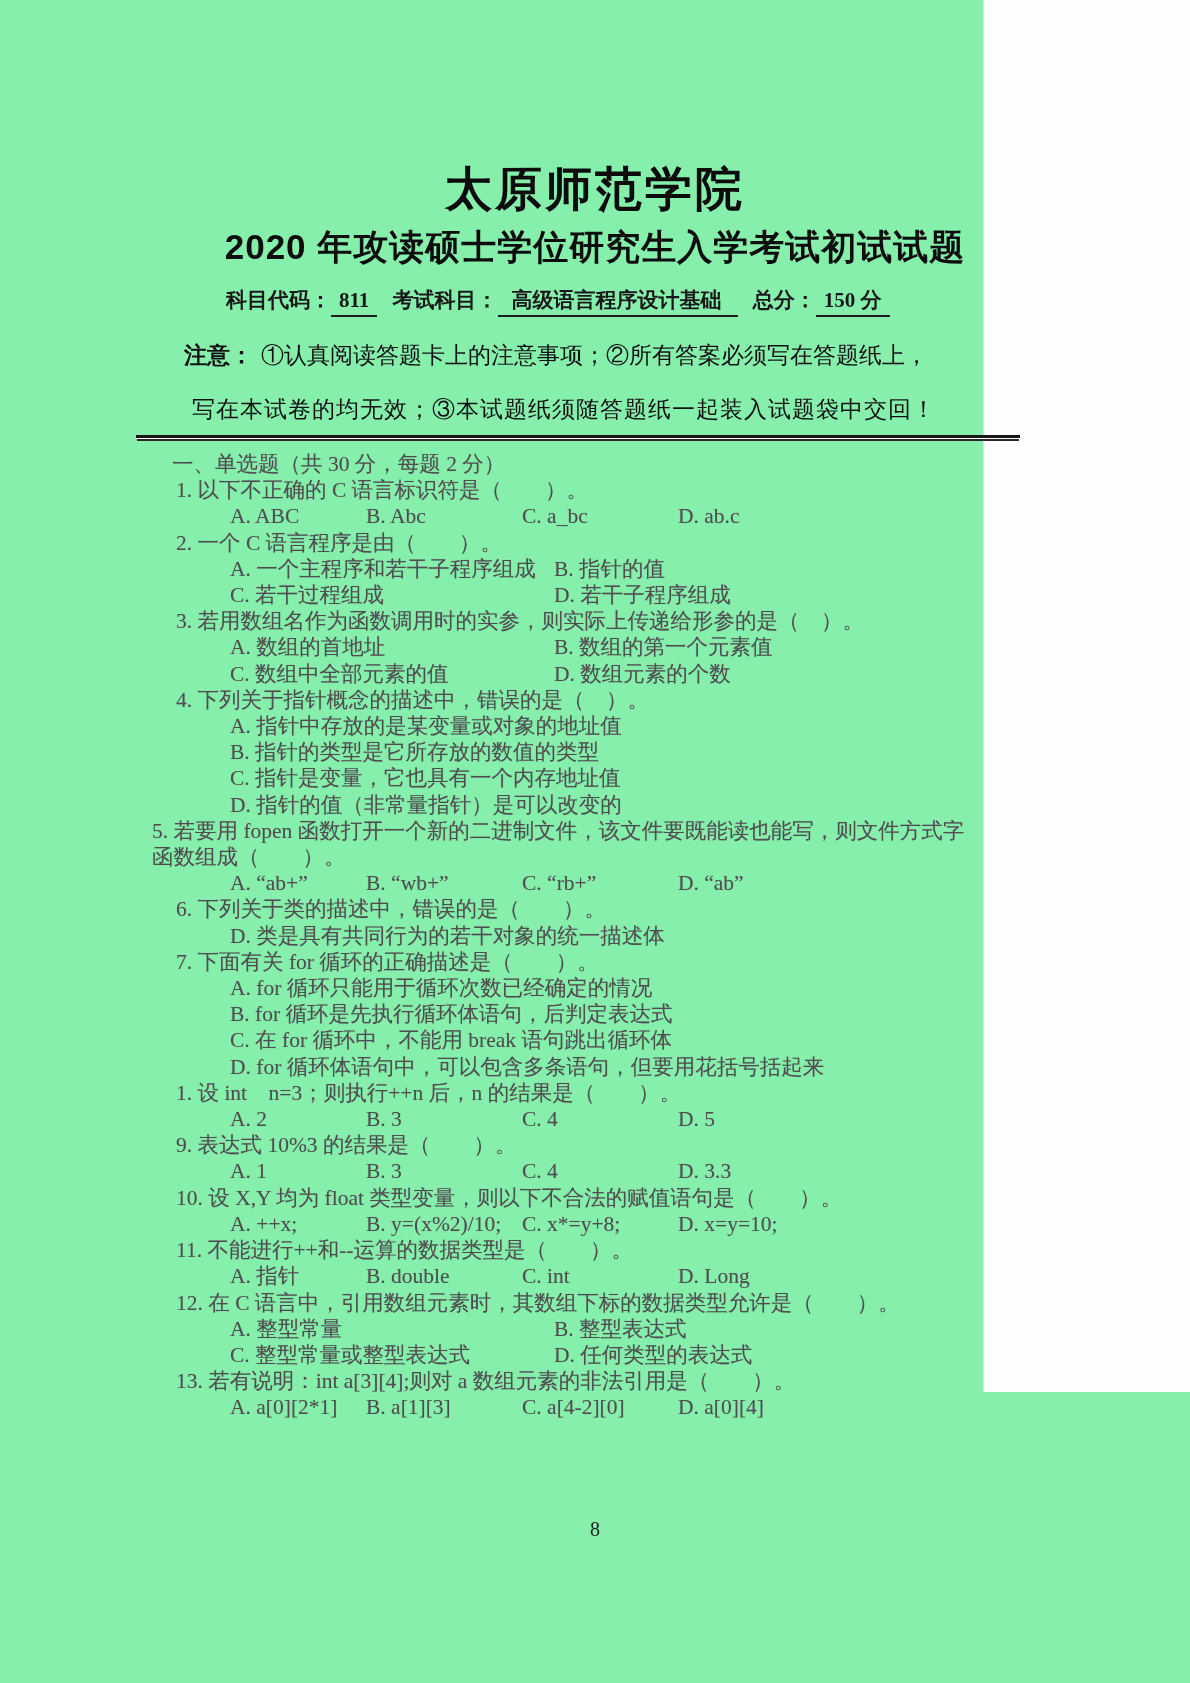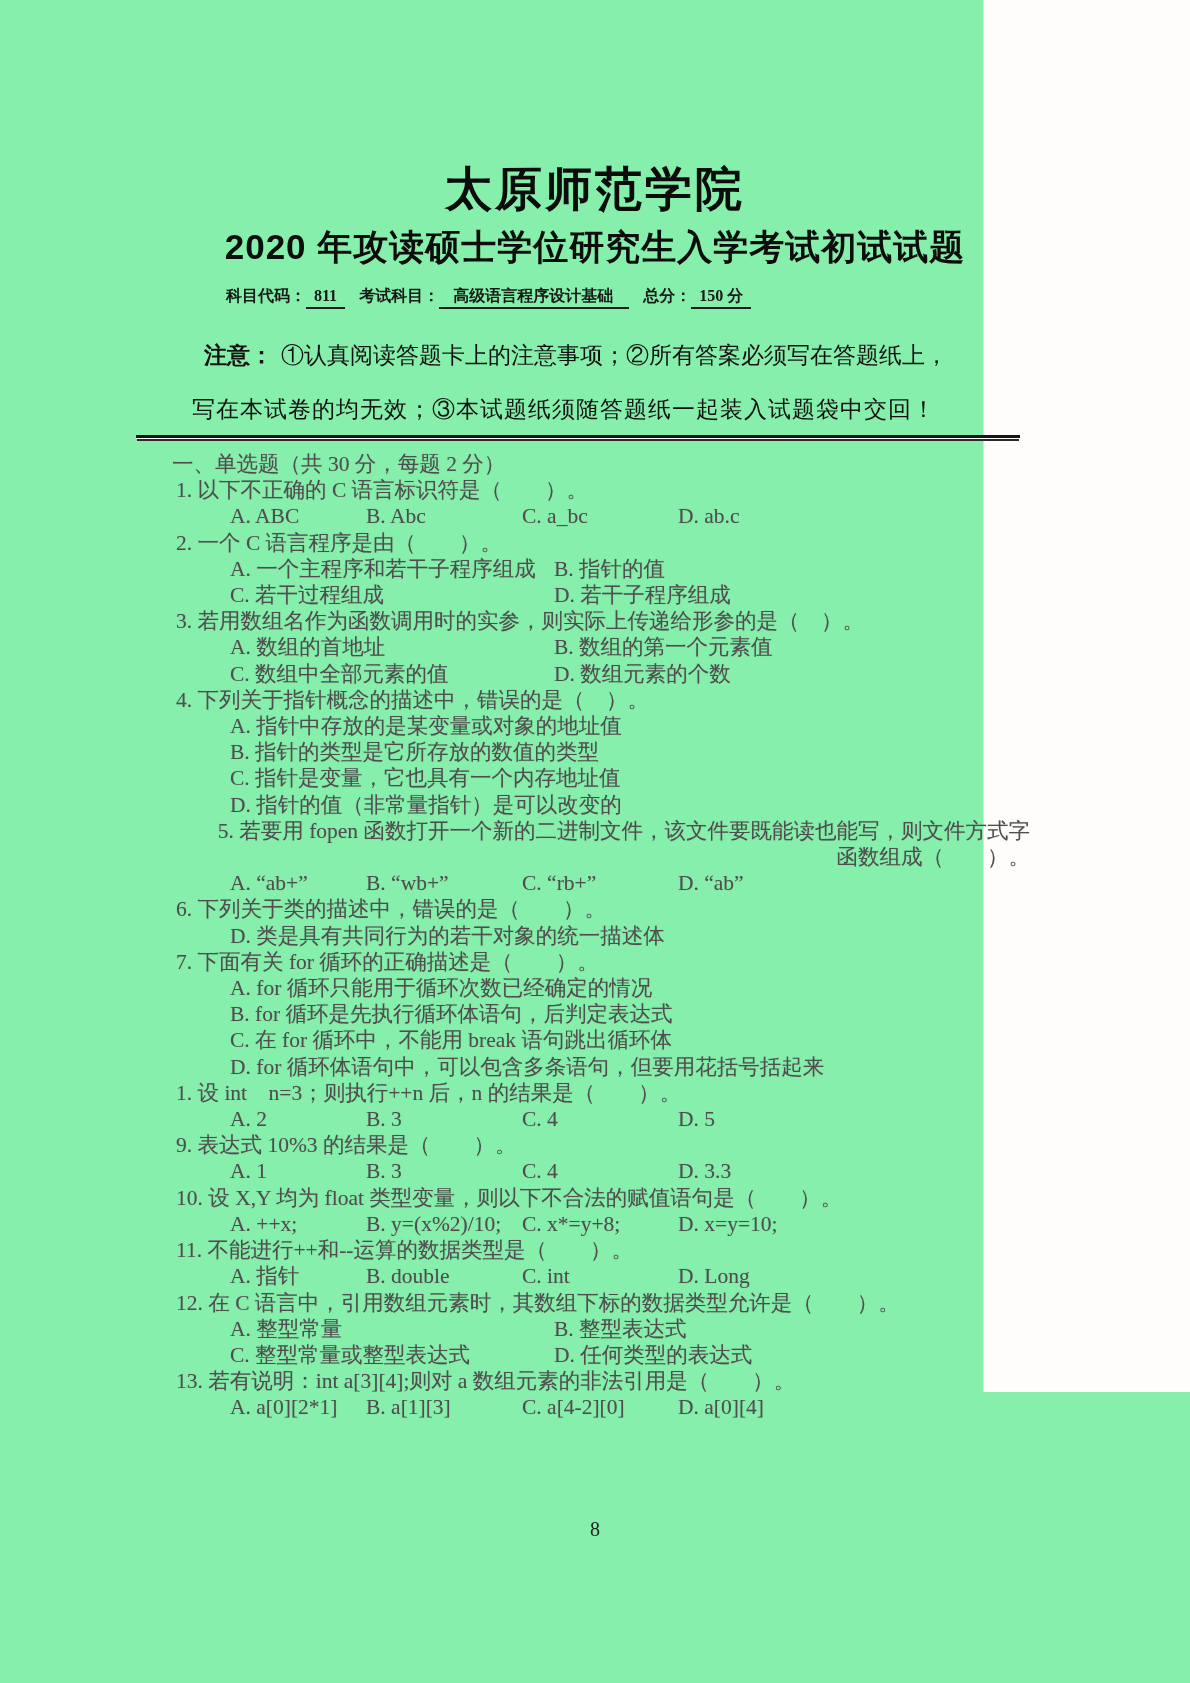--- a/index.html
+++ b/index.html
@@ -46,21 +46,21 @@
     font-family: "Liberation Sans", sans-serif;
     font-weight: bold;
     font-size: 35px;
     letter-spacing: 1px;
     color: #0d0d0d;
   }
   .meta {
     position: absolute;
     top: 286px;
     left: 226px;
-    font-size: 16px;
+    font-size: 21px;
     font-weight: 600;
     color: #181818;
     white-space: nowrap;
   }
   .meta .u {
     border-bottom: 2px solid #1d1d1d;
     padding: 0 8px 3px 8px;
   }
   .meta .u.wide {
     padding: 0 16px 3px 14px;
@@ -72,21 +72,20 @@
     top: 340px;
     left: 184px;
     font-size: 23px;
     color: #111111;
     white-space: nowrap;
   }
   .notice-line1 .notice-label {
     font-weight: bold;
     font-family: Liberation Mono, monospace;
     margin-right: 8px;
-    margin-left: 20px;
   }
   .notice-line2 {
     position: absolute;
     top: 394px;
     left: 192px;
     font-size: 23px;
     color: #111111;
     letter-spacing: 1px;
     white-space: nowrap;
   }
@@ -113,21 +112,20 @@
   .sec-heading {
     padding-left: 22px;
     white-space: nowrap;
   }
   .q-line {
     padding-left: 26px;
     white-space: nowrap;
   }
   .q-line.flush {
     padding-left: 2px;
-    text-align: right;
   }
   .opt-row {
     display: grid;
     padding-left: 80px;
     white-space: nowrap;
   }
   .opt-row.cols-4 { grid-template-columns: 136px 156px 156px auto; }
   .opt-row.cols-2 { grid-template-columns: 324px auto; }
   .opt-row.cols-1 { grid-template-columns: auto; }
   .page-number {

